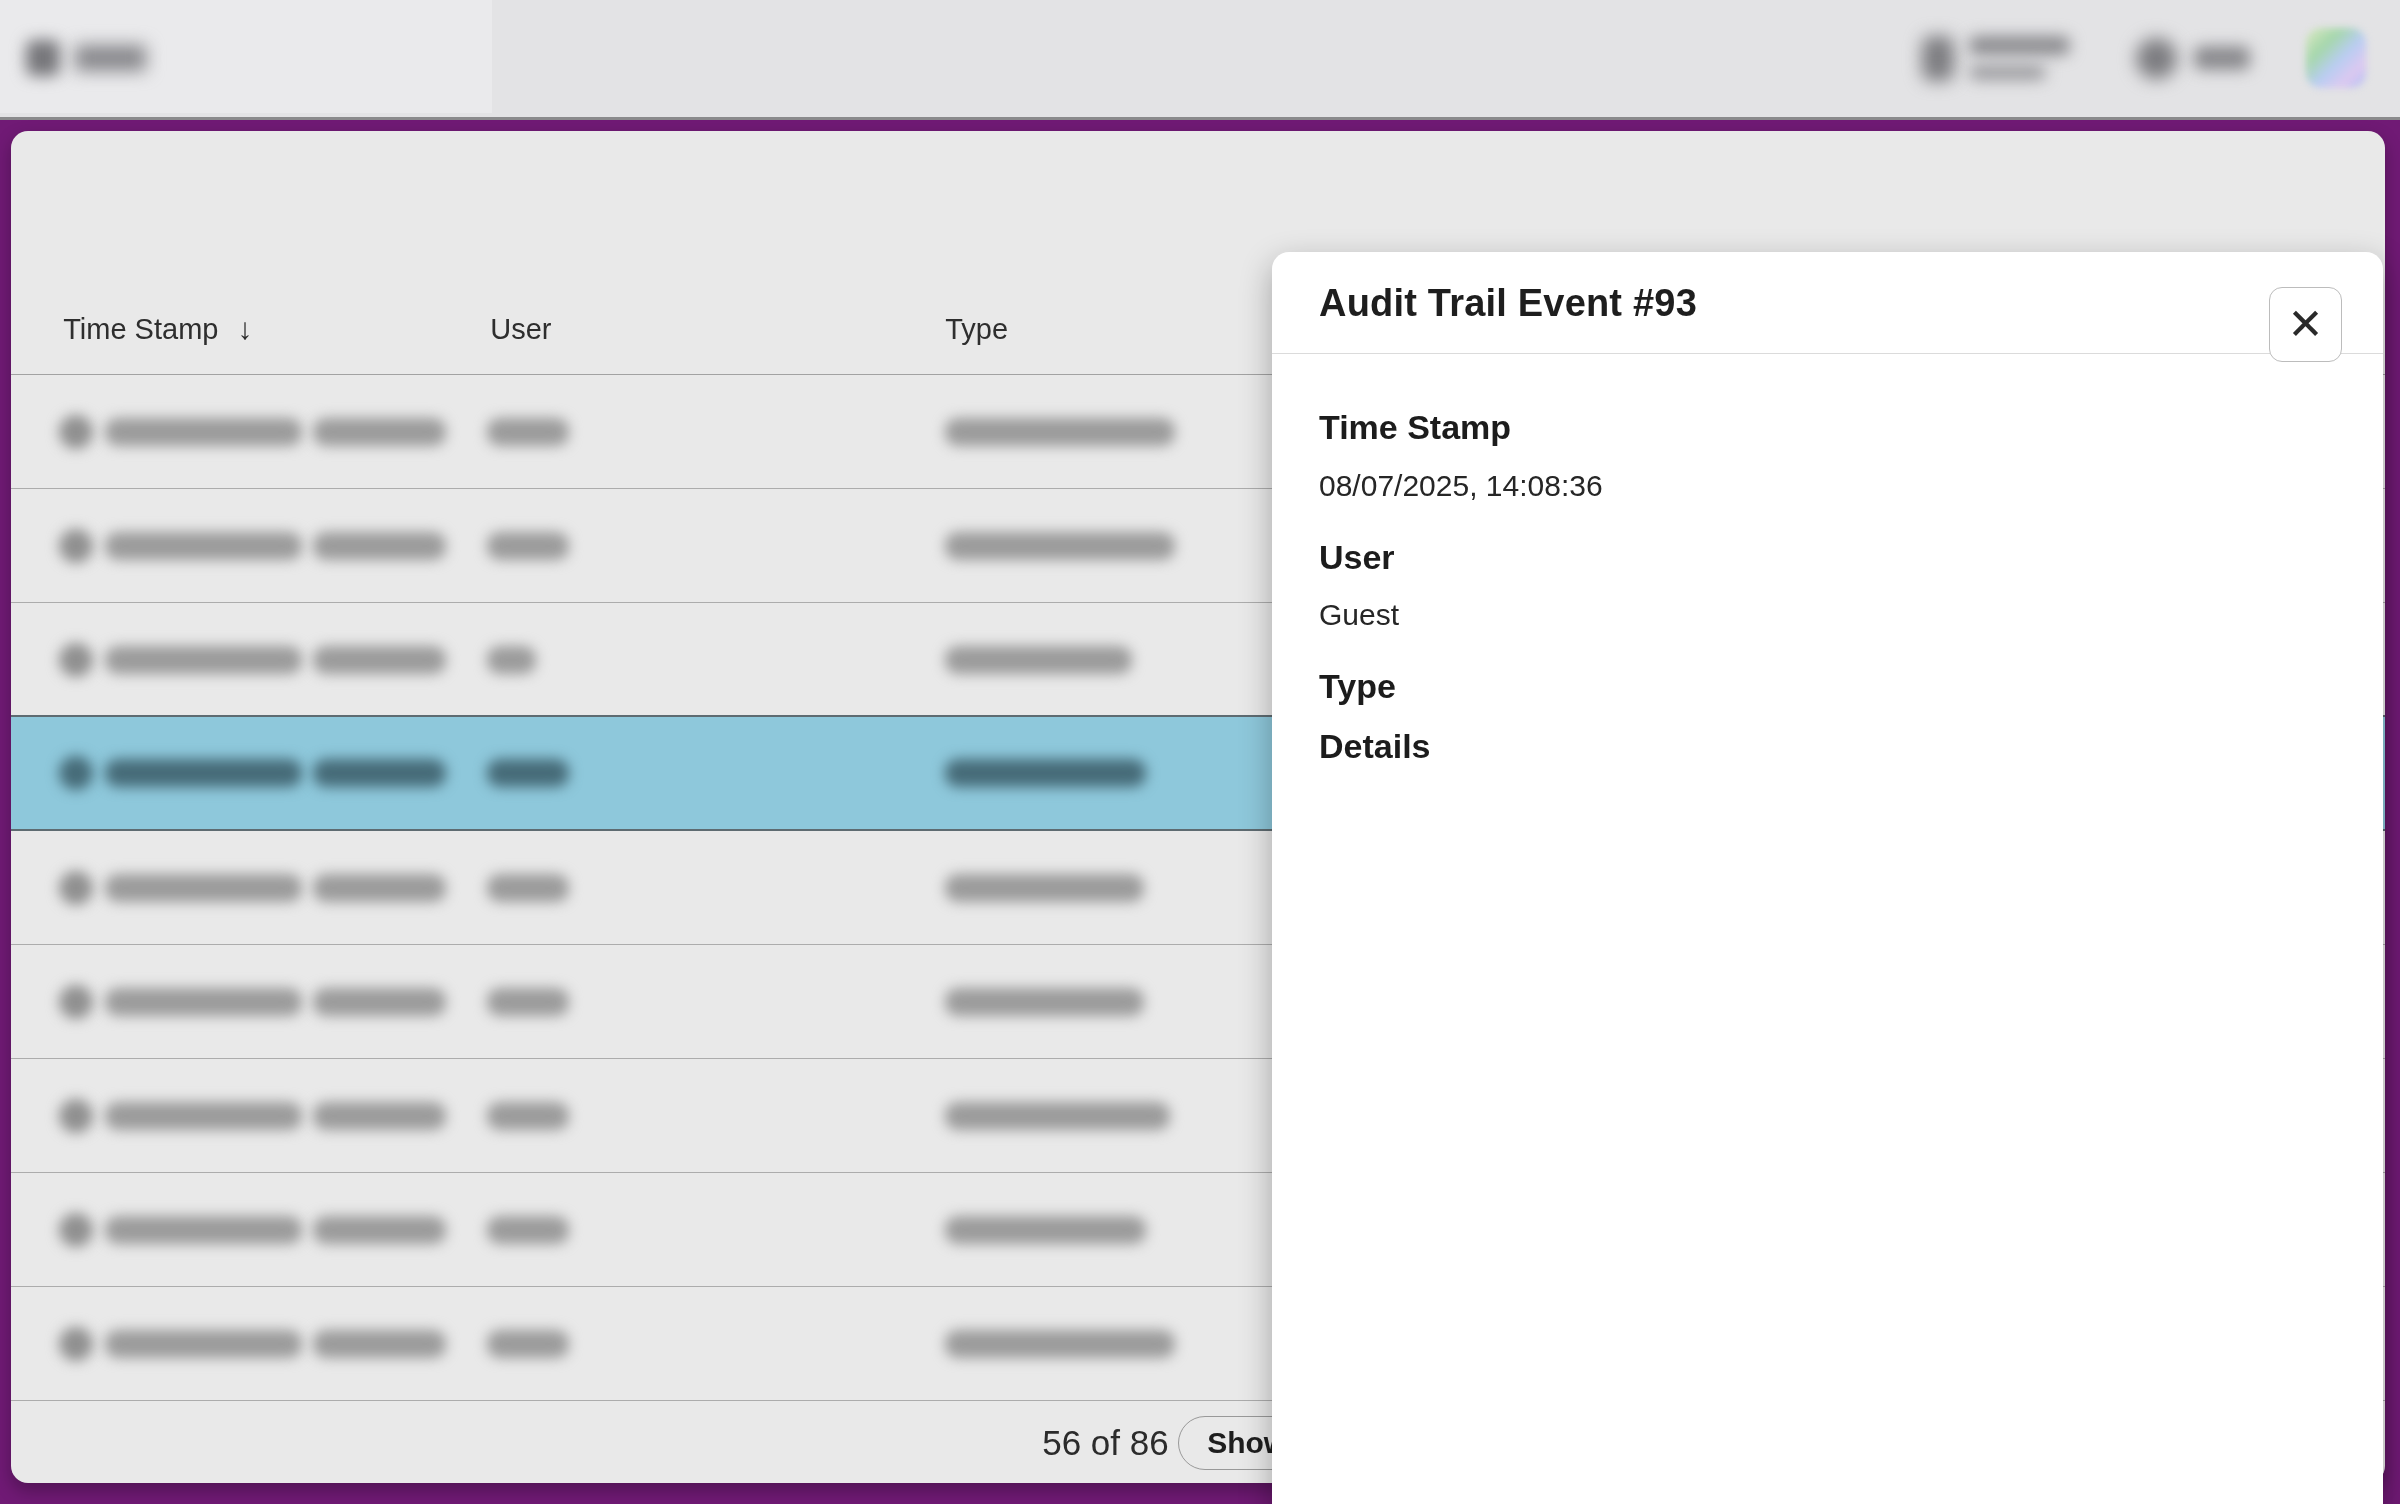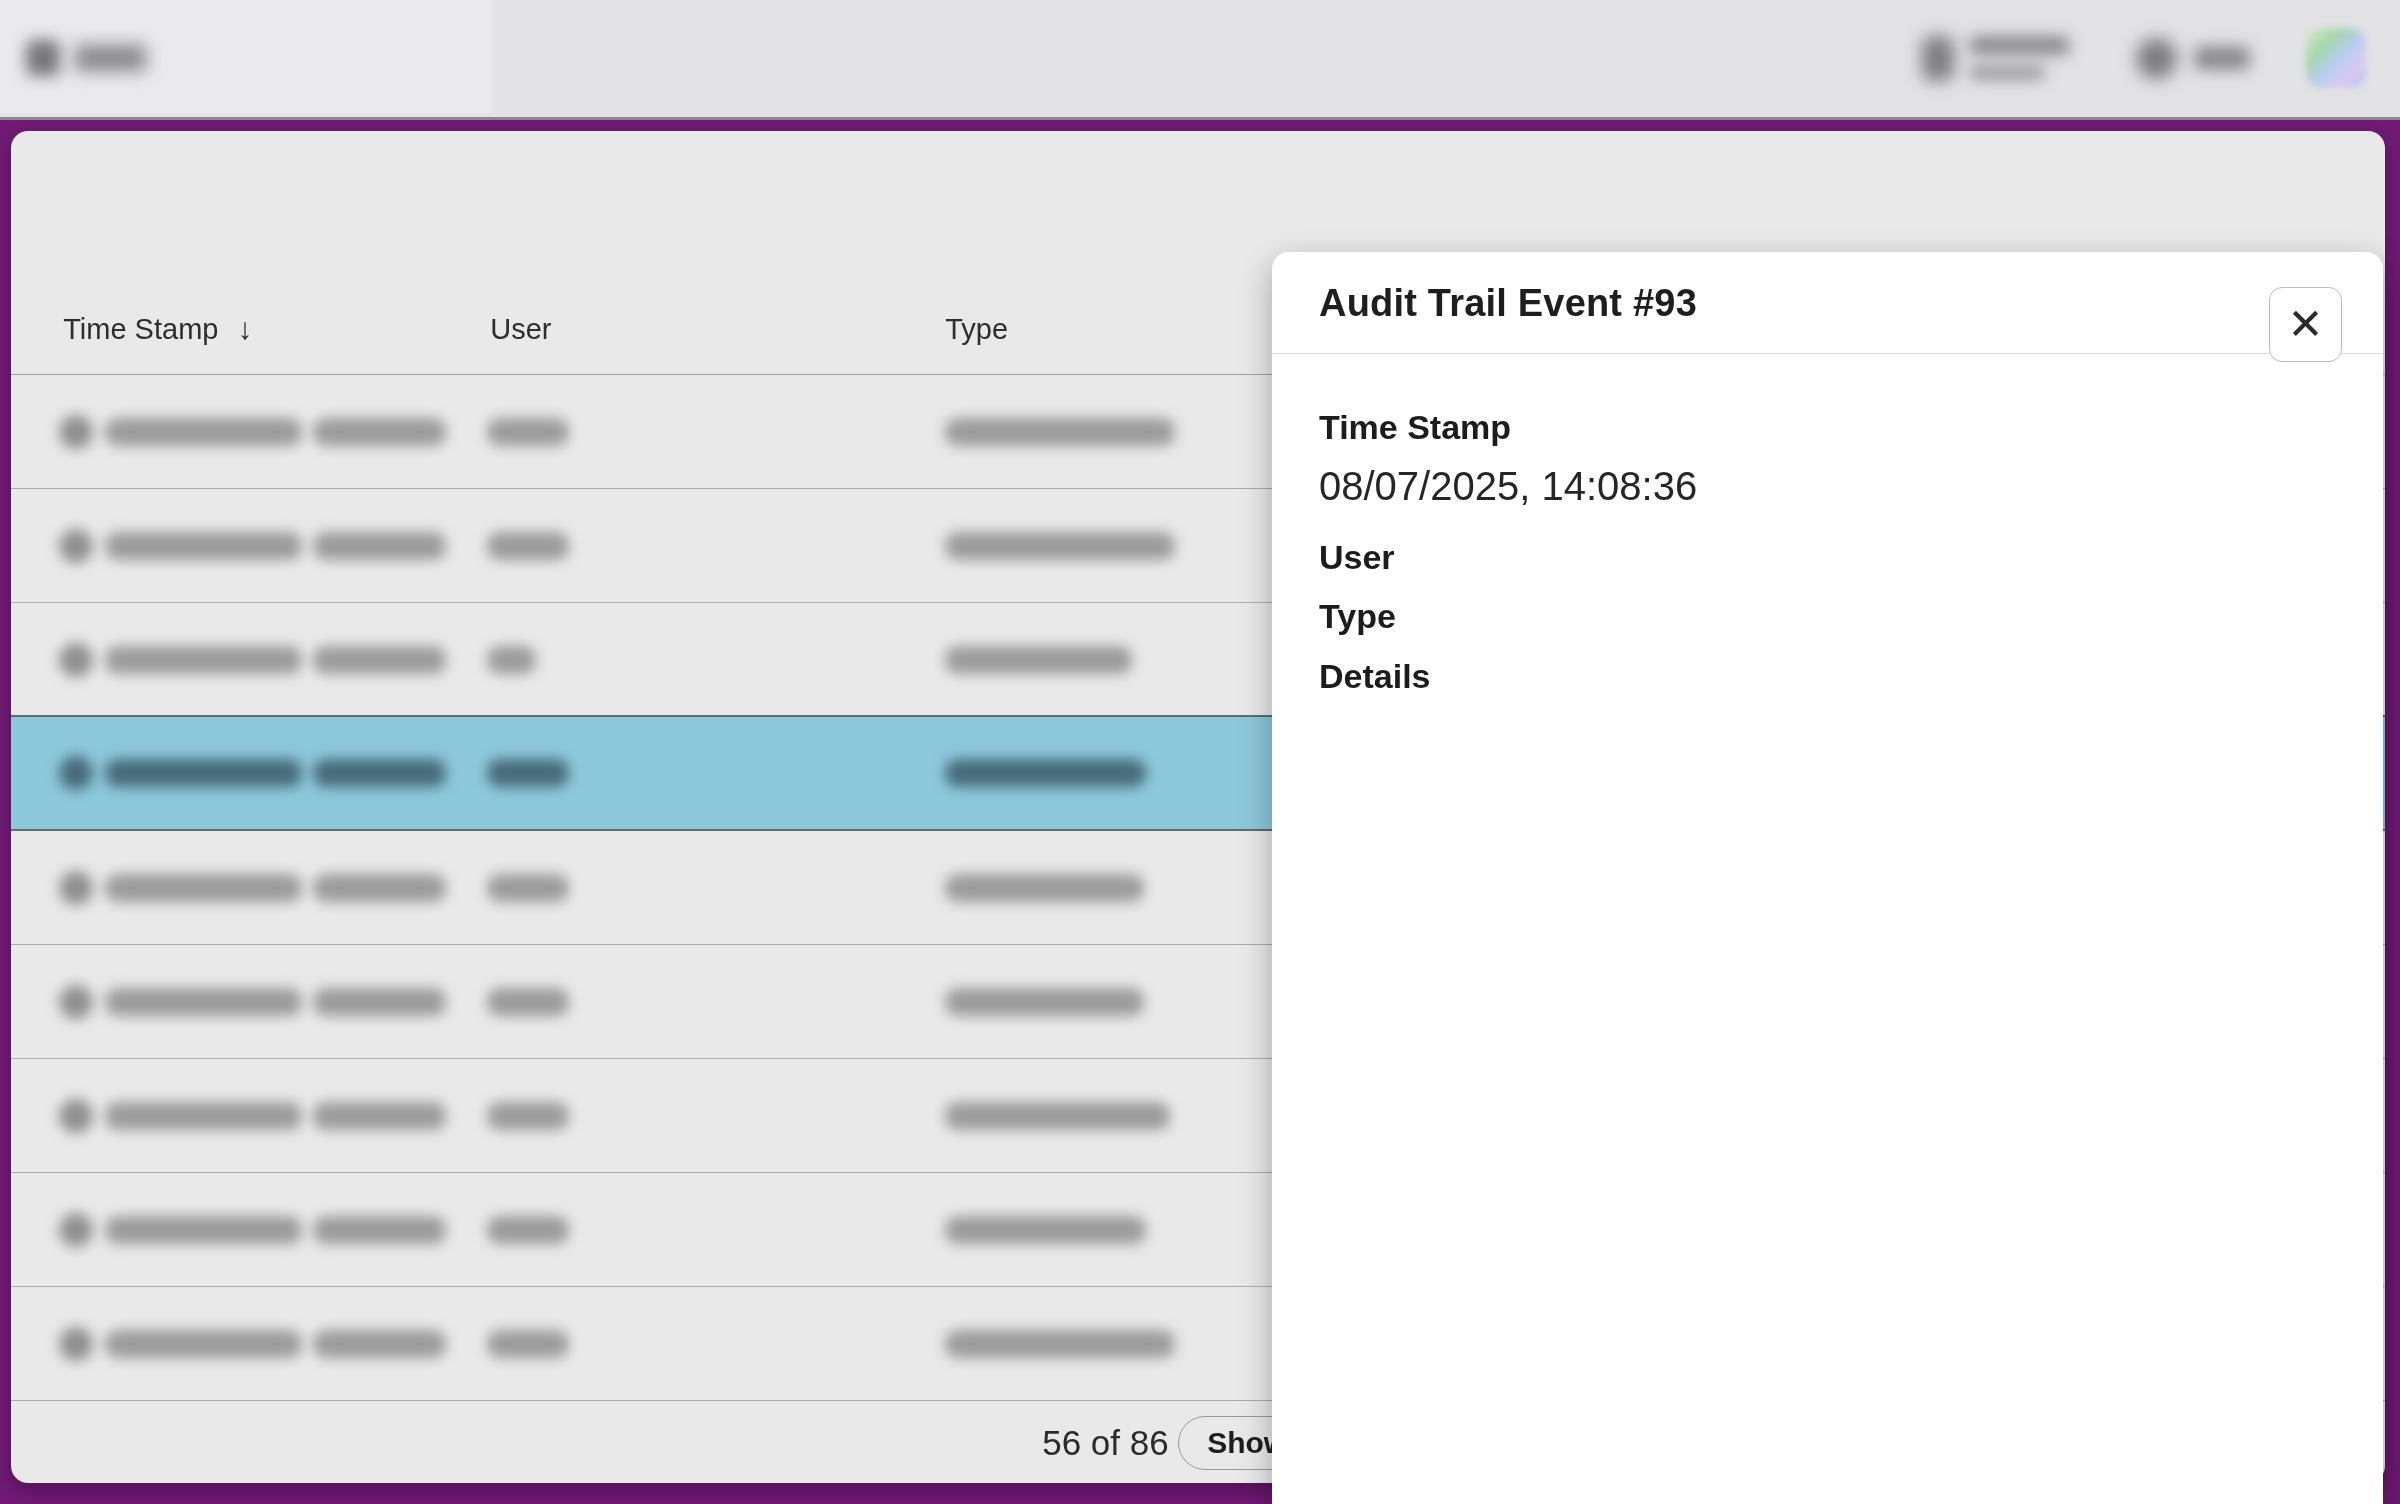--- a/index.html
+++ b/index.html
@@ -62,21 +62,21 @@
   .panel-header { position:relative; height:102px; border-bottom:1.9px solid #DBDBDB; }
   .panel-title { position:absolute; left:47px; top:50%; transform:translateY(-50%);
     font-size:38px; font-weight:700; color:#1E1E1E; letter-spacing:0.2px; }
   .close-btn { position:absolute; right:41px; top:35px; width:73px; height:75px;
     background:#fff; border:1.9px solid #BCBCBC; border-radius:13px;
     display:flex; align-items:center; justify-content:center;
     font-size:43px; font-weight:400; color:#2A2A2A; cursor:pointer; line-height:1;
     font-family:"DejaVu Sans", sans-serif; }
   .panel-body { padding:54px 47px 0 47px; }
   .sec-label { font-size:34px; font-weight:700; color:#1C1C1C; line-height:39px; margin-bottom:20.6px; }
-  .sec-value { font-size:40px; color:#262626; line-height:36px; margin-bottom:34px; }
+  .sec-value { font-size:30px; color:#262626; line-height:36px; margin-bottom:34px; }
   .user-link { color:#1C1C1C; text-decoration:underline; text-decoration-thickness:2.8px; text-underline-offset:4.7px; cursor:pointer; }
   .mono-italic { font-style:italic; }
 </style>
 </head>
 <body>
 
 <div class="topbar">
   <div class="topbar-tab"></div>
   <div class="menu-btn">
     <span class="menu-icon-blob"></span>
@@ -190,20 +190,21 @@
       <h1 class="panel-title">Audit Trail Event #93</h1>
       <button class="close-btn">
           <span>✕</span>
         </button>
     </header>
     <div class="panel-body">
       <div class="sec-label">Time Stamp</div>
       <div class="sec-value">08/07/2025, 14:08:36</div>
 
       <div class="sec-label">User</div>
+      <div class="sec-value">Guest</div>
 
       <div class="sec-label">Type</div>
 
       <div class="sec-label">Details</div>
     </div>
   </aside>
 </div>
 
 
 </body></html>

